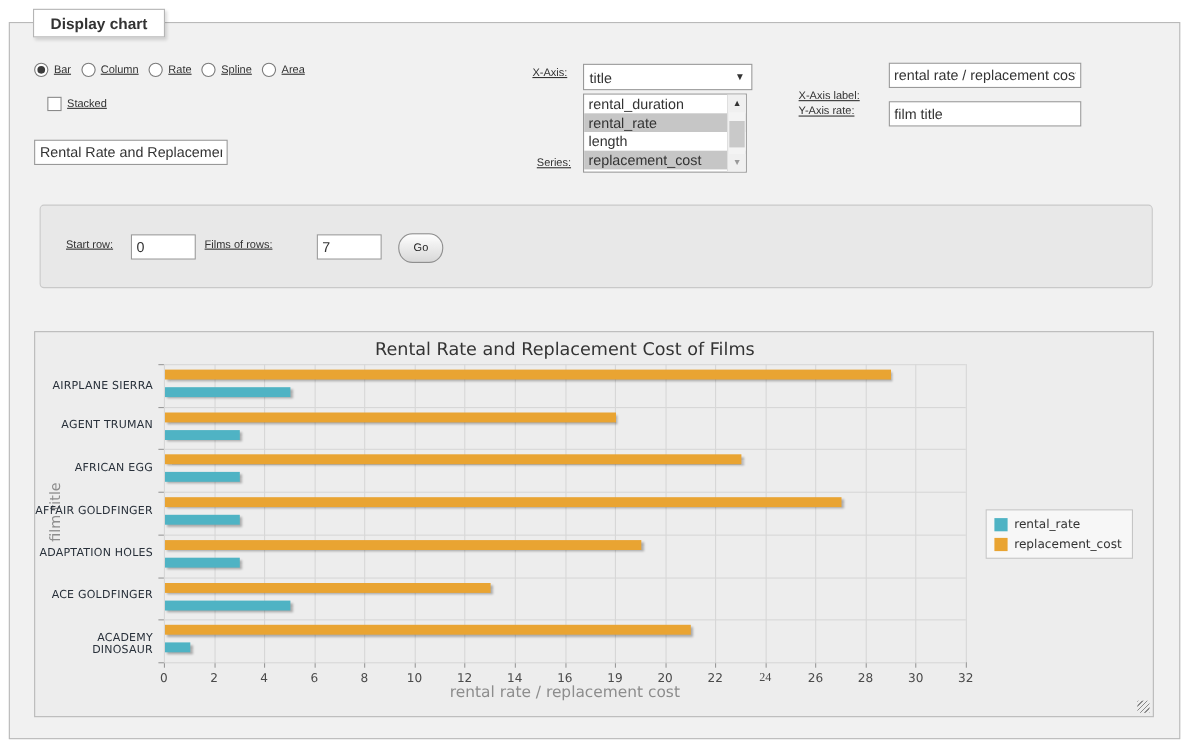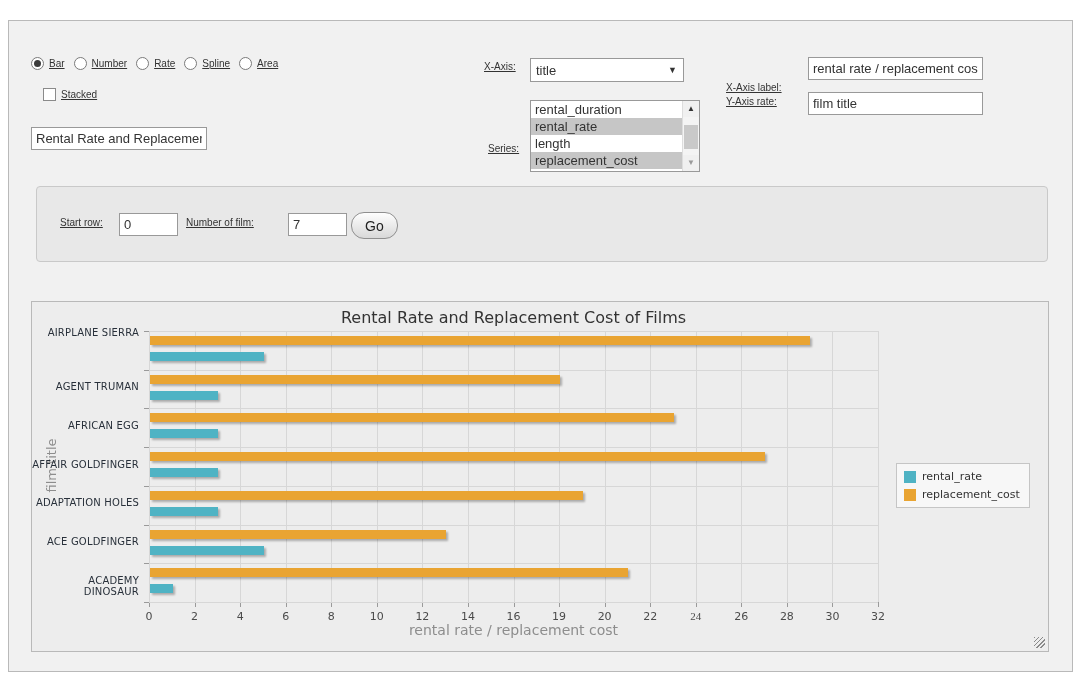--- a/index.html
+++ b/index.html
@@ -18,33 +18,33 @@
          display:inline-block;position:relative;box-sizing:border-box;}
   .radio.checked::after{content:"";position:absolute;left:2px;top:2px;width:7px;height:7px;
          border-radius:50%;background:#3b3b3b;}
   .checkbox{width:13px;height:13px;border:1px solid #8a8a8a;background:#fff;display:inline-block;box-sizing:border-box;}
   .txt{border:1px solid #999;background:#fff;font-family:"Liberation Sans",sans-serif;
        font-size:13px;color:#333;padding:2px 4px;box-sizing:border-box;height:23px;}
   .selectbox{display:flex;align-items:center;justify-content:space-between;border:1px solid #999;
        background:#fff;height:24px;box-sizing:border-box;padding:0 6px 0 5px;font-size:13px;cursor:default;}
   .selectbox .arrow{font-size:9px;color:#333;}
   
-  #listbox{left:530px;top:100px;width:170px;height:72px;background:#fff;border:1px solid #999;
+  #listbox{left:530px;top:85px;width:149px;height:72px;background:#fff;border:1px solid #999;
            box-sizing:border-box;font-size:13px;overflow:hidden;}
   .opt{height:17px;line-height:17px;padding-left:4px;white-space:nowrap;}
   .opt.sel{background:#c6c6c6;}
   #lb-scroll{position:absolute;right:0;top:0;width:16px;height:70px;background:#f4f4f4;border-left:1px solid #ddd;}
   .sbtn{position:absolute;left:0;width:16px;height:16px;background:#f0f0f0;color:#555;
         font-size:8px;text-align:center;line-height:16px;}
   #lb-thumb{position:absolute;left:1px;top:24px;width:14px;height:24px;background:#c9c9c9;}
   
   #params{left:36px;top:186px;width:1012px;height:76px;background:#e8e8e8;
           border:1px solid #c9c9c9;border-radius:4px;box-sizing:border-box;}
-  .gobtn{left:351px;top:212px;height:25px;padding:0 13px;border:1px solid #8f8f8f;border-radius:13px;
-         background:linear-gradient(#fefefe,#d8d8d8);font-size:14px;color:#222;
+  .gobtn{left:362px;top:212px;height:25px;padding:0 13px;border:1px solid #8f8f8f;border-radius:13px;
+         background:linear-gradient(#fefefe,#d8d8d8);font-size:10px;color:#222;
          display:inline-flex;align-items:center;cursor:pointer;}
   
   #chart{left:31px;top:301px;width:1018px;height:351px;background:#ededed;border:1px solid #b9b9b9;
          box-sizing:border-box;font-family:"DejaVu Sans",sans-serif;}
   #chart-title{left:117px;top:6px;width:729px;text-align:center;font-size:16px;color:#333;}
   #xaxis-title{left:117px;top:320px;width:729px;text-align:center;font-size:14px;color:#8d8d8d;}
   #yaxis-title{left:-36px;top:156px;width:110px;text-align:center;font-size:13px;color:#8d8d8d;
                transform:rotate(-90deg);}
   .grid-v{width:1px;background:#d7d7d7;}
   .grid-h{height:1px;background:#d7d7d7;}
@@ -57,29 +57,30 @@
   .leg-row{display:flex;align-items:center;gap:6px;font-size:11px;color:#333;white-space:nowrap;}
   .leg-swatch{width:12px;height:12px;display:inline-block;}
   #resize-handle{right:3px;bottom:3px;width:11px;height:11px;
     background:repeating-linear-gradient(135deg,#8a8a8a 0 1px,transparent 1px 3px);cursor:nwse-resize;}
 </style>
 </head>
 <body>
 
 <div id="stage">
   <div class="abs" id="fieldset"></div>
+  <div class="abs" id="legendbox">Display chart</div>
 
   <div class="abs radio-row">
     <span class="radio-item">
       <span class="radio checked"></span>
       <span class="lbl">Bar</span>
     </span>
     <span class="radio-item">
       <span class="radio"></span>
-      <span class="lbl">Number</span>
+      <span class="lbl">Column</span>
     </span>
     <span class="radio-item">
       <span class="radio"></span>
       <span class="lbl">Rate</span>
     </span>
     <span class="radio-item">
       <span class="radio"></span>
       <span class="lbl">Spline</span>
     </span>
     <span class="radio-item">
@@ -115,21 +116,21 @@
   </div>
 
   <span class="abs lbl" style="left:726px;top:61px;margin-top:21px;">X-Axis label:</span>
   <input class="abs txt" style="left: 808px; top: 57px; width: 175px;" value="rental rate / replacement cost">
   <span class="abs lbl" style="left:726px;top:96px;">Y-Axis rate:</span>
   <input class="abs txt" style="left: 808px; top: 92px; width: 175px;" value="film title">
 
   <div class="abs" id="params"></div>
   <span class="abs lbl" style="left:60px;top:217px;">Start row:</span>
   <input class="abs txt" style="left: 119px; top: 213px; width: 59px;" value="0">
-  <span class="abs lbl" style="left:186px;top:217px;">Number of film:</span>
+  <span class="abs lbl" style="left:186px;top:217px;">Films of rows:</span>
   <input class="abs txt" style="left: 288px; top: 213px; width: 59px;" value="7">
   <span class="abs gobtn">Go</span>
 
   <div class="abs" id="chart">
     <div class="abs" id="chart-title">Rental Rate and Replacement Cost of Films</div>
     <div class="abs" id="yaxis-title">film title</div>
     <div class="abs" id="xaxis-title">rental rate / replacement cost</div>
     <div class="abs" id="chart-legend">
         <div class="leg-row">
           <span class="leg-swatch" style="background: rgb(79, 179, 196);"></span>
@@ -201,21 +202,21 @@
       <div class="abs grid-h" style="left: 117px; top: 145.143px; width: 729px;"></div>
       <div class="abs tick" style="left: 112px; top: 145.143px; width: 5px; height: 1px;"></div>
       <div class="abs grid-h" style="left: 117px; top: 183.857px; width: 729px;"></div>
       <div class="abs tick" style="left: 112px; top: 183.857px; width: 5px; height: 1px;"></div>
       <div class="abs grid-h" style="left: 117px; top: 222.571px; width: 729px;"></div>
       <div class="abs tick" style="left: 112px; top: 222.571px; width: 5px; height: 1px;"></div>
       <div class="abs grid-h" style="left: 117px; top: 261.286px; width: 729px;"></div>
       <div class="abs tick" style="left: 112px; top: 261.286px; width: 5px; height: 1px;"></div>
       <div class="abs grid-h" style="left: 117px; top: 300px; width: 729px;"></div>
       <div class="abs tick" style="left: 112px; top: 300px; width: 5px; height: 1px;"></div>
-      <div class="abs catlab" style="left: 0px; width: 107px; top: 25px; text-align: right;">AIRPLANE SIERRA</div>
+      <div class="abs catlab" style="left: 0px; width: 107px; top: 44px; text-align: right;">AIRPLANE SIERRA</div>
       <div class="abs bar" style="left: 118px; top: 34px; width: 660.428px; background: rgb(233, 164, 50);"></div>
       <div class="abs bar" style="left: 118px; top: 50px; width: 113.678px; background: rgb(79, 179, 196);"></div>
       <div class="abs catlab" style="left: 0px; width: 107px; top: 79.0714px;">AGENT TRUMAN</div>
       <div class="abs bar" style="left: 118px; top: 72.7143px; width: 409.835px; background: rgb(233, 164, 50);"></div>
       <div class="abs bar" style="left: 118px; top: 88.7143px; width: 68.1159px; background: rgb(79, 179, 196);"></div>
       <div class="abs catlab" style="left: 0px; width: 107px; top: 117.786px;">AFRICAN EGG</div>
       <div class="abs bar" style="left: 118px; top: 111.429px; width: 523.741px; background: rgb(233, 164, 50);"></div>
       <div class="abs bar" style="left: 118px; top: 127.429px; width: 68.1159px; background: rgb(79, 179, 196);"></div>
       <div class="abs catlab" style="left: 0px; width: 107px; top: 156.5px;">AFFAIR GOLDFINGER</div>
       <div class="abs bar" style="left: 118px; top: 150.143px; width: 614.866px; background: rgb(233, 164, 50);"></div>

